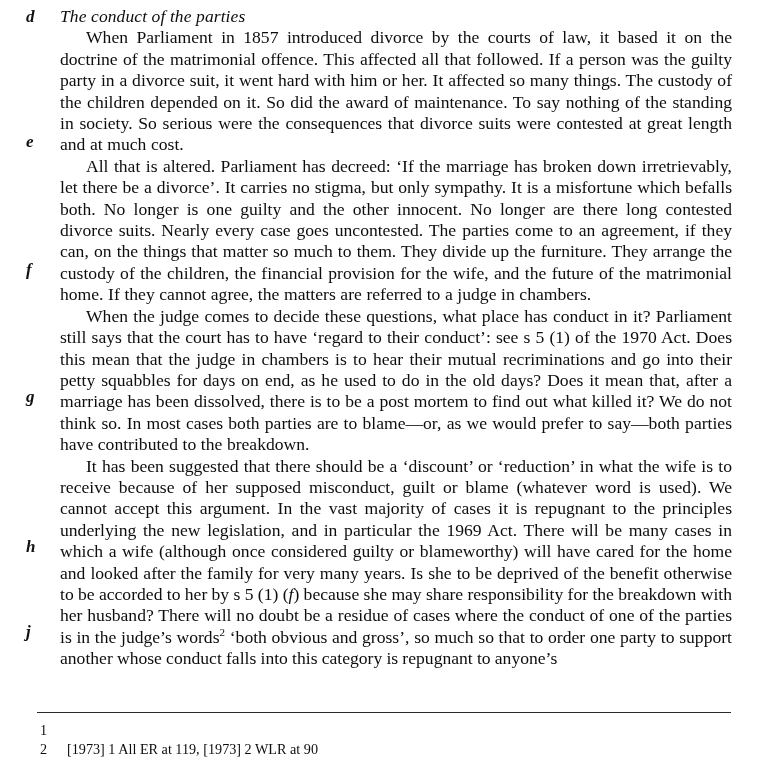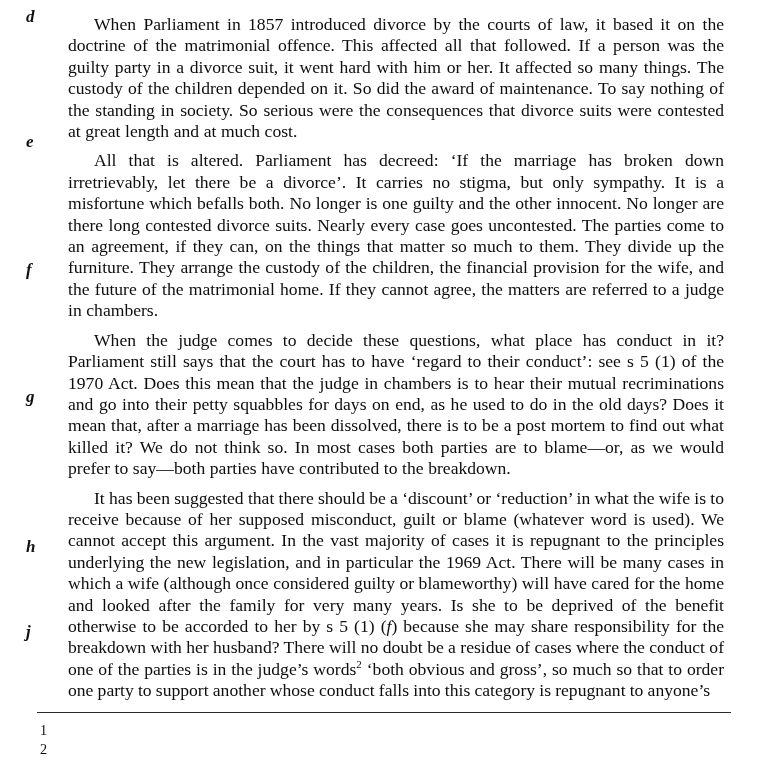--- a/index.html
+++ b/index.html
@@ -58,21 +58,21 @@
     font-size: 17.5px;
     line-height: 21.4px;
     margin: 0;
     padding: 0;
     letter-spacing: 0.1px;
     position: relative;
     top: 6px;
   }
 
   p.para {
-    margin: 8px;
+    margin: 0;
     padding: 0;
     font-size: 17.6px;
     line-height: 21.4px;
     text-align: justify;
     text-justify: inter-word;
     text-indent: 26px;
     word-spacing: 0.2px;
     position: relative;
     top: 6px;
   }
@@ -127,35 +127,37 @@
     <div class="margin-letter" style="top:8px">d</div>
     <div class="margin-letter" style="top:133px">e</div>
     <div class="margin-letter" style="top:261px">f</div>
     <div class="margin-letter" style="top:388px">g</div>
     <div class="margin-letter" style="top:538px">h</div>
     <div class="margin-letter" style="top:623px">j</div>
   </div>
 
   <div class="text-col">
 
+    <div class="heading">The conduct of the parties</div>
 
     <p class="para">When Parliament in 1857 introduced divorce by the courts of law, it based it on the doctrine of the matrimonial offence.   This affected all that followed.   If a person was the guilty party in a divorce suit, it went hard with him or her.   It affected so many things.   The custody of the children depended on it.   So did the award of maintenance.   To say nothing of the standing in society.   So serious were the consequences that divorce suits were contested at great length and at much cost.</p>
 
     <p class="para">All that is altered.  Parliament has decreed: ‘If the marriage has broken down irretrievably, let there be a divorce’.   It carries no stigma, but only sympathy.   It is a misfortune which befalls both.    No longer is one guilty and the other innocent. No longer are there long contested divorce suits.   Nearly every case goes uncontested.    The parties come to an agreement, if they can, on the things that matter so much to them.   They divide up the furniture.   They arrange the custody of the children, the financial provision for the wife, and the future of the matrimonial home.   If they cannot agree, the matters are referred to a judge in chambers.</p>
 
     <p class="para">When the judge comes to decide these questions, what place has conduct in it? Parliament still says that the court has to have ‘regard to their conduct’:  see s 5 (1) of the 1970 Act.   Does this mean that the judge in chambers is to hear their mutual recriminations and go into their petty squabbles for days on end, as he used to do in the old days?   Does it mean that, after a marriage has been dissolved, there is to be a post mortem to find out what killed it?   We do not think so.   In most cases both parties are to blame—or, as we would prefer to say—both parties have contributed to the breakdown.</p>
 
     <p class="para tight"><span>It has been suggested that there should be a ‘discount’ or ‘reduction’ in what the wife is to receive because of her supposed misconduct, guilt or blame (whatever word is used).   We cannot accept this argument.   In the vast majority of cases it is repugnant to the principles underlying the new legislation, and in particular the 1969 Act. There will be many cases in which a wife (although once considered guilty or blameworthy) will have cared for the home and looked after the family for very many years.   Is she to be deprived of the benefit otherwise to be accorded to her by </span><span>s 5 (1) (</span><span class="ital">f</span><span>) </span><span>because she may share responsibility for the breakdown with her husband? There will no doubt be a residue of cases where the conduct of one of the parties is in the judge’s words</span><span class="sup">2</span><span> ‘both obvious and gross’, so much so that to order one party to support another whose conduct falls into this category is repugnant to anyone’s</span></p>
 
   </div>
 
   <div class="footnote-rule"></div>
 
   <div class="footnotes">
     <div class="footnote">
       <span class="fn-num">1</span>
     </div>
     <div class="footnote">
       <span class="fn-num">2</span>
+      <span class="fn-text">[1973] 1 All ER at 119, [1973] 2 WLR at 90</span>
     </div>
   </div>
 
 </div>
 
 </body></html>

